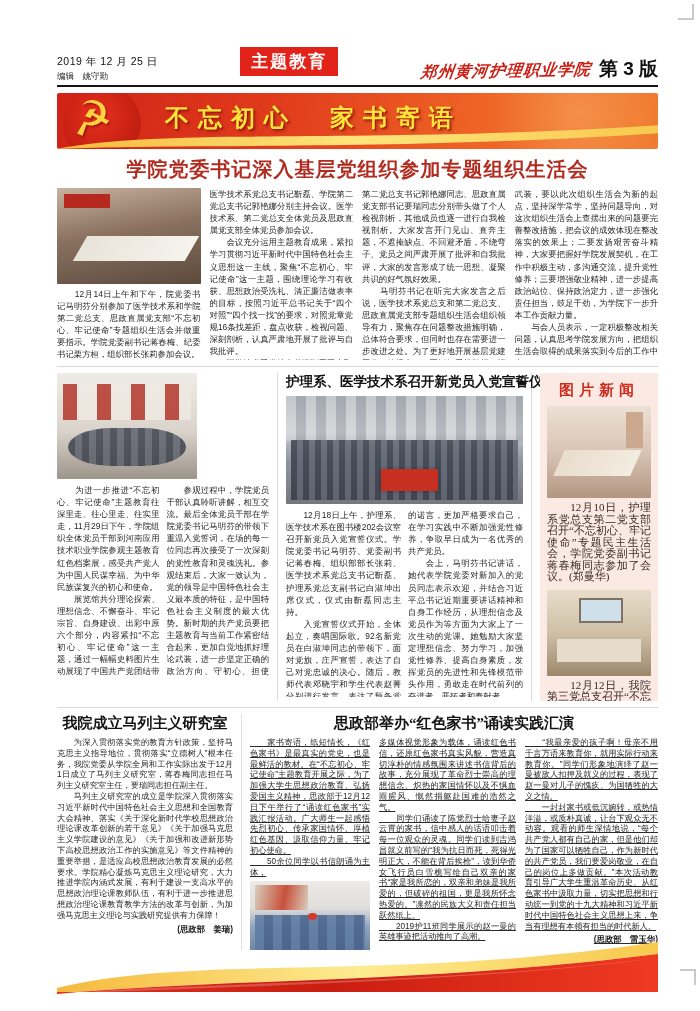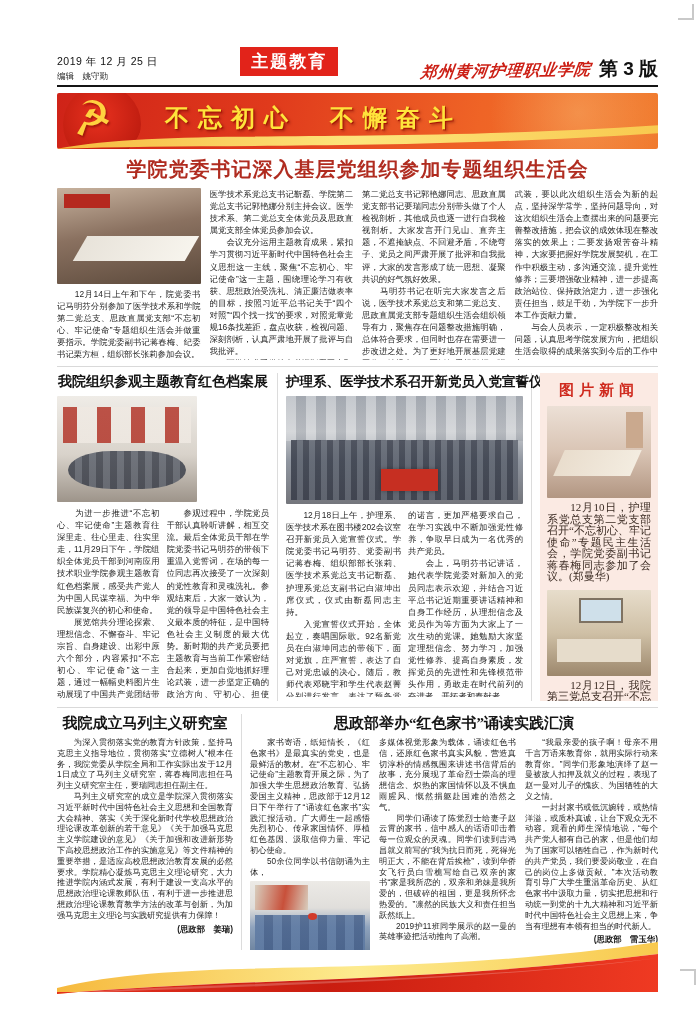--- a/index.html
+++ b/index.html
@@ -64,21 +64,21 @@
                  letter-spacing:5px;font-family:"Liberation Serif",serif;margin-bottom:6px;}
   .picnews .cap{font-family:"Liberation Serif",serif;font-size:11px;line-height:11.5px;
                 text-align:justify;white-space:pre-line;color:#3a2a22;margin:4px 0 7px 0;}
 
   
   .bot{display:flex;gap:0;height:236px;overflow:hidden;margin-top:2px;}
   .bot-left{width:176px;padding-right:8px;}
   .bot-right{flex:1;padding-left:8px;border-left:1px solid #dcdcdc;}
   .bot .sec-title{font-size:15px;margin-bottom:5px;}
   .bot .body-text{font-size:8.2px;line-height:10.8px;}
-  .art5-cols{display:flex;gap:9px;overflow:hidden;}
+  .art5-cols{display:flex;gap:9px;overflow:hidden;text-decoration:underline;}
   .art5-cols .c1{width:120px;}
   .art5-cols .c2{width:137px;}
   .art5-cols .c3{flex:1;}
 
   
   .photo{position:relative;overflow:hidden;border-radius:1px;background:#ccc;}
   .photo > div{position:absolute;}
   .ph-meeting{background:linear-gradient(170deg,#c7b29e 0%,#8a7160 45%,#5c4a3c 100%);}
   .ph-meeting .banner-wall{left:5%;top:6%;width:32%;height:15%;background:#b5291f;}
   .ph-meeting .table{left:16%;right:6%;top:50%;height:26%;transform:skewX(-30deg);
@@ -135,21 +135,21 @@
         <div class="masthead">郑州黄河护理职业学院</div>
         <div class="edition">第 3 版</div>
       </div>
     </div>
     <hr class="hdr-rule">
 
     <div class="banner">
       <div class="banner-glow"></div>
       <div class="banner-medal"></div>
       <span class="emblem">☭</span>
-      <div class="slogan">不忘初心　不懈奋斗</div>
+      <div class="slogan">不忘初心　家书寄语</div>
       <svg class="banner-swoosh" viewBox="0 0 601 26" preserveAspectRatio="none">
         <defs>
           <linearGradient id="gsw" x1="0" y1="0" x2="1" y2="0">
             <stop offset="0" stop-color="#f6b93d"></stop>
               <stop offset=".5" stop-color="#fde57c"></stop>
               <stop offset="1" stop-color="#f8c94e"></stop>
           </linearGradient>
         </defs>
         <path d="M-2,26 C120,4 300,22 603,2 L603,10 C330,28 140,20 -2,26 Z" fill="url(#gsw)"></path>
       </svg>
@@ -175,21 +175,20 @@
 　　与会人员表示，一定积极整改相关问题，认真思考学院发展方向，把组织生活会取得的成果落实到今后的工作中去。</div>
 
       </div>
     </div>
 
     <hr class="divider">
 
     <div class="mid">
 
       <div class="mid-left">
-        <div class="sec-title" style="font-size:14px;">我院组织参观主题教育红色档案展</div>
         <div class="photo-row">
           <div class="photo ph-expo" style="width:140px;height:106px;">
             <div class="panels"></div>
             <div class="crowd"></div>
           </div>
         </div>
         <div class="two-cols" style="height:192px;">
           <div class="c body-text">　　为进一步推进“不忘初心、牢记使命”主题教育往深里走、往心里走、往实里走，11月29日下午，学院组织全体党员干部到河南应用技术职业学院参观主题教育红色档案展，感受共产党人为中国人民谋幸福、为中华民族谋复兴的初心和使命。
 　　展览馆共分理论探索、理想信念、不懈奋斗、牢记宗旨、自身建设、出彩中原六个部分，内容紧扣“不忘初心、牢记使命”这一主题，通过一幅幅史料图片生动展现了中国共产党团结带领全国人民艰苦创业、推进伟大事业、实</div>
           <div class="c">

